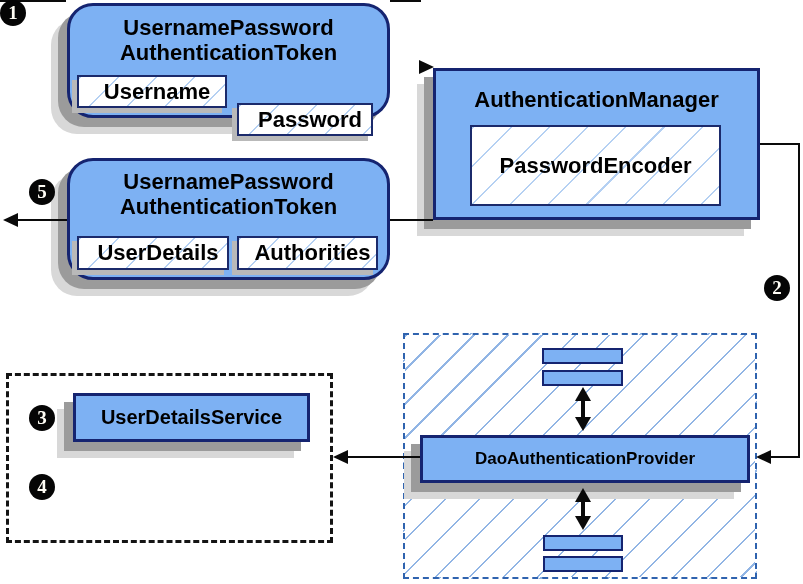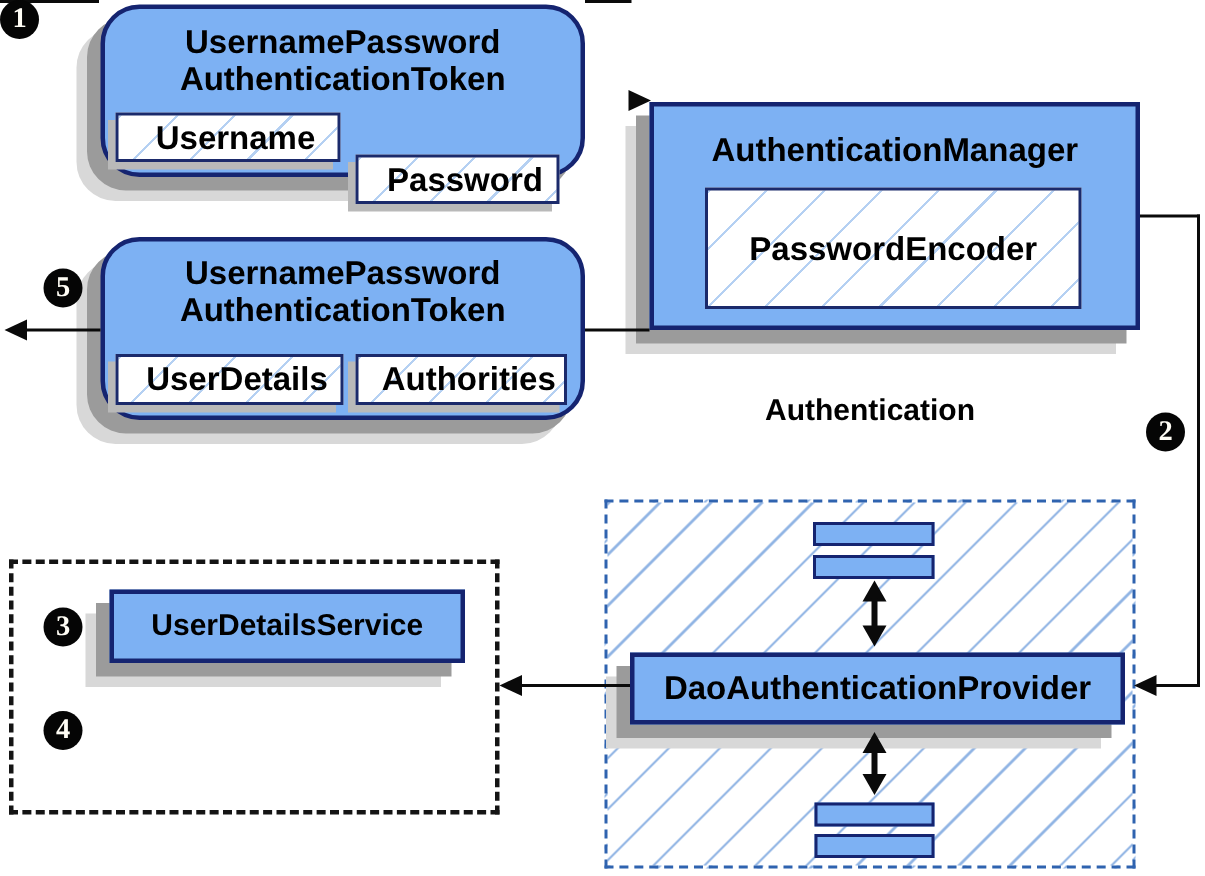--- a/index.html
+++ b/index.html
@@ -119,32 +119,31 @@
   </div>
   <div class="field hatch-light" style="left:237px;top:236px;width:141px;height:34px;">
     <span>Authorities</span>
   </div>
 
   <div class="hline" style="left:390px;top:219px;width:43px;"></div>
   <div class="hline" style="left:17px;top:219px;width:50px;"></div>
   <div class="tri-left" style="left:3px;top:213px;"></div>
 
   <div class="heading" style="left:470px;top:262px;width:220px;">
-    <div>Authentication</div>
   </div>
   <div class="dashed-blue hatch" style="left:403px;top:333px;width:354px;height:246px;"></div>
 
   <div class="bar" style="left:542px;top:348px;width:81px;height:16px;"></div>
   <div class="bar" style="left:542px;top:370px;width:81px;height:16px;"></div>
 
   <div class="tri-up" style="left:575px;top:387px;"></div>
   <div class="vline" style="left:581px;top:399px;width:4px;height:21px;"></div>
   <div class="tri-down" style="left:575px;top:417px;"></div>
 
-  <div class="rect-box flat-box" style="left:420px;top:435px;width:330px;height:48px;font-size:22px;z-index:3;">
+  <div class="rect-box flat-box" style="left:420px;top:435px;width:330px;height:48px;font-size:17px;z-index:3;">
     <span>DaoAuthenticationProvider</span>
   </div>
 
   <div class="tri-up" style="left:575px;top:488px;"></div>
   <div class="vline" style="left:581px;top:500px;width:4px;height:18px;"></div>
   <div class="tri-down" style="left:575px;top:516px;"></div>
 
   <div class="bar" style="left:543px;top:535px;width:80px;height:16px;"></div>
   <div class="bar" style="left:543px;top:556px;width:80px;height:16px;"></div>
 

